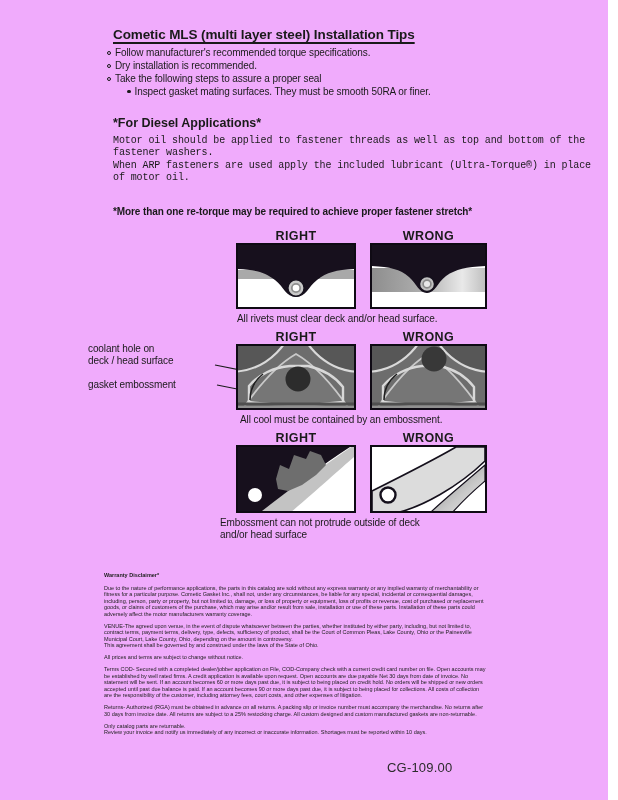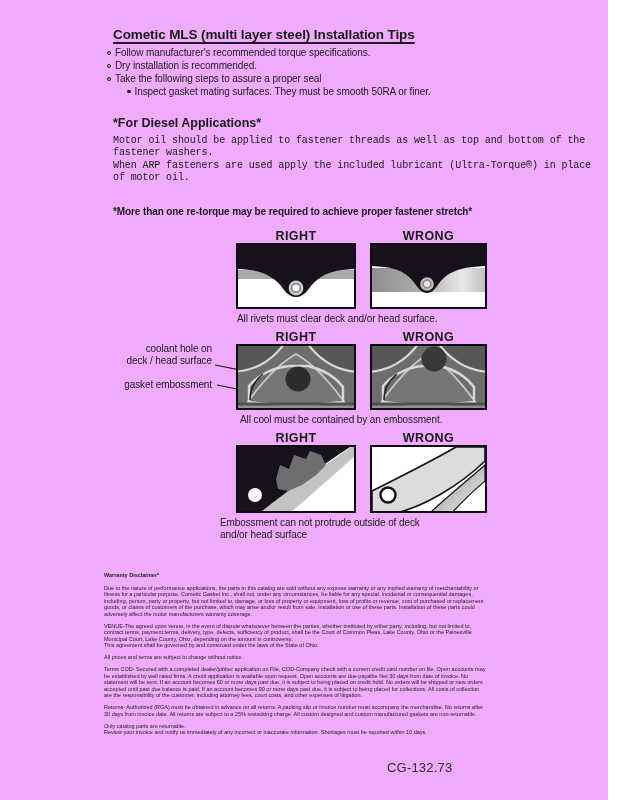--- a/index.html
+++ b/index.html
@@ -32,21 +32,21 @@
   .row1 { top:229px; } .row2 { top:330px; } .row3 { top:431px; }
   .dbox { position:absolute; line-height:0; }
   .dbox svg { display:block; }
   .bx1l { left:236px; top:243px; } .bx1r { left:370px; top:243px; }
   .bx2l { left:236px; top:344px; } .bx2r { left:370px; top:344px; }
   .bx3l { left:236px; top:445px; } .bx3r { left:370px; top:445px; }
   .dcap { position:absolute; font-size:10px; letter-spacing:-0.1px; line-height:11.5px; white-space:pre-line; }
   #cap1 { left:237px; top:313px; }
   #cap2 { left:240px; top:414px; }
   #cap3 { left:220px; top:517px; }
-  .r2lab { position:absolute; left:88px; width:124px; text-align:right; font-size:10px; line-height:11.8px; letter-spacing:-0.1px; white-space:pre-line; }
+  .r2lab { position:absolute; left:88px; width:124px; text-align:left; font-size:10px; line-height:11.8px; letter-spacing:-0.1px; white-space:pre-line; }
   #lab-coolant { top:343px; }
   #lab-emboss { top:379px; }
   .leaders { position:absolute; left:210px; top:358px; }
   .disclaimer {
     position:absolute; left:104px; top:572px; width:828px;
     transform:scale(0.5); transform-origin:0 0;
     font-size:11px; line-height:13px; color:#222;
   }
   .disclaimer p { margin:0 0 11px 0; white-space:pre-line; }
   .disclaimer .dh { font-weight:bold; margin-bottom:12px; }
@@ -205,15 +205,15 @@
 be established by well rated firms.  A credit application is available upon request.  Open accounts are due payable Net 30 days from date of invoice.  No
 statement will be sent.  If an account becomes 60 or more days past due, it is subject to being placed on credit hold.  No orders will be shipped or new orders
 accepted until past due balance is paid.  If an account becomes 90 or more days past due, it is subject to being placed for collections.  All costs of collection
 are the responsibility of the customer, including attorney fees, court costs, and other expenses of litigation.</p>
     <p>Returns- Authorized (RGA) must be obtained in advance on all returns.  A packing slip or invoice number must accompany the merchandise.  No returns after
 30 days from invoice date.  All returns are subject to a 25% restocking charge.  All custom designed and custom manufactured gaskets are non-returnable.</p>
     <p>Only catalog parts are returnable.
 Review your invoice and notify us immediately of any incorrect or inaccurate information.  Shortages must be reported within 10 days.</p>
   </div>
 
-  <div class="footer">CG-132.73</div>
+  <div class="footer">CG-109.00</div>
 
 </div>
 
 </body></html>

